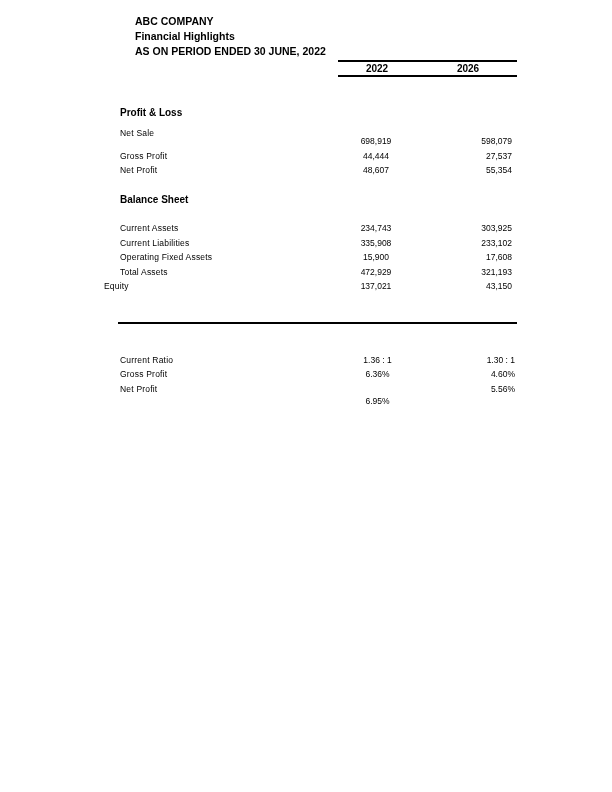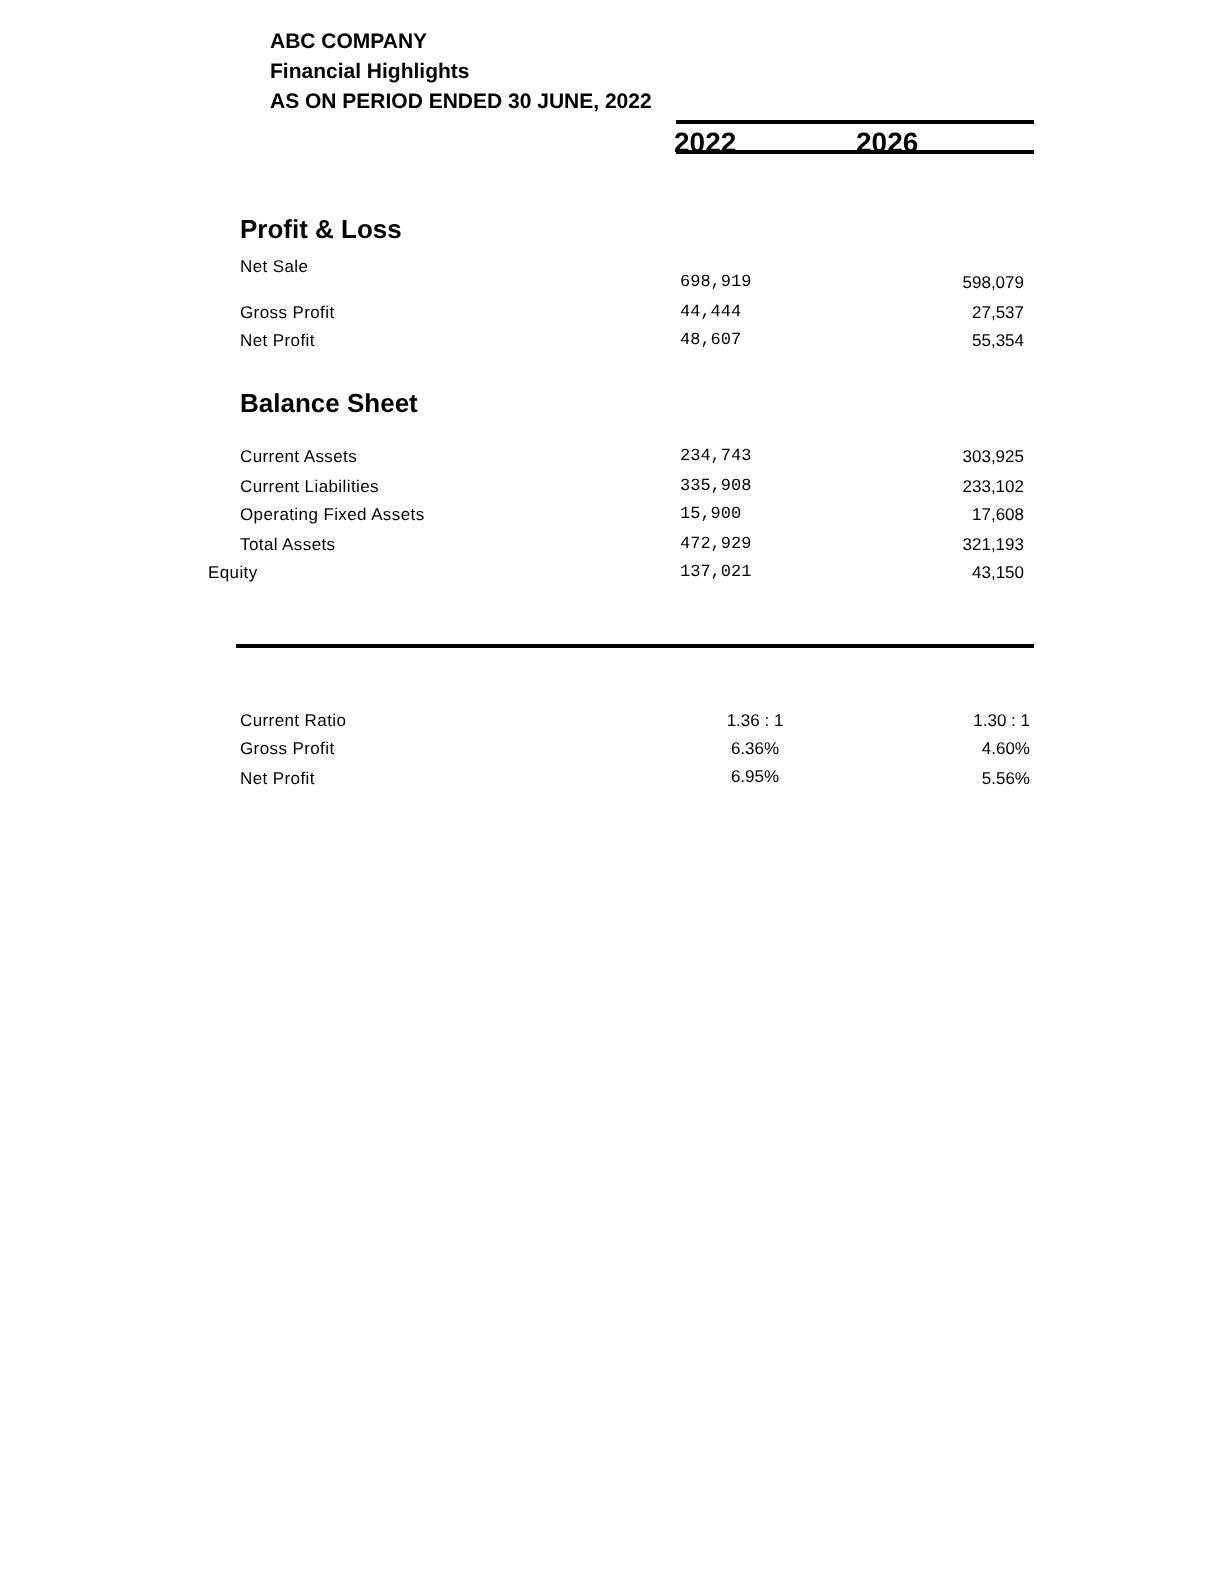--- a/index.html
+++ b/index.html
@@ -1,24 +1,24 @@
 <!DOCTYPE html>
 <html><head>
 <meta charset="utf-8">
 <style>
   html, body { margin: 0; padding: 0; background: #ffffff; }
   body { width: 612px; height: 792px; position: relative; overflow: hidden;
          font-family: "Liberation Sans", sans-serif; color: #000; }
   .abs { position: absolute; }
   .title { left: 120px; font-size: 10.5px; font-weight: bold; white-space: nowrap; margin-left: 15px; }
   .hdr-line { left: 338px; width: 179px; background: #000; }
-  .yr { font-size: 14px; font-weight: bold; width: 80px; text-align: left; }
-  .sec { left: 120px; font-size: 13px; font-weight: bold; }
+  .yr { font-size: 10px; font-weight: bold; width: 80px; text-align: center; }
+  .sec { left: 120px; font-size: 10px; font-weight: bold; }
   .lbl { left: 120px; font-size: 8.5px; white-space: nowrap; letter-spacing: 0.2px; }
-  .v1 { left: 340px; width: 72px; text-align: left; font-size: 8.5px; font-family: Liberation Mono, monospace; }
+  .v1 { left: 340px; width: 72px; text-align: center; font-size: 8.5px; }
   .v2 { left: 440px; width: 72px; text-align: right; font-size: 8.5px; }
   .v1r { left: 340px; width: 75px; text-align: center; font-size: 8.5px; }
   .v2r { left: 440px; width: 75px; text-align: right; font-size: 8.5px; }
   .divider { left: 118px; width: 399px; height: 2px; background: #000; top: 322px; }
 </style>
 </head>
 <body>
 
 <div>
   <div class="abs title" style="top:15px">ABC COMPANY</div>
@@ -78,15 +78,15 @@
 <div>
   <div class="abs lbl" style="top:355px">Current Ratio</div>
   <div class="abs v1r" style="top:355px">1.36 : 1</div>
   <div class="abs v2r" style="top:355px">1.30 : 1</div>
 
   <div class="abs lbl" style="top:369px">Gross Profit</div>
   <div class="abs v1r" style="top:369px">6.36%</div>
   <div class="abs v2r" style="top:369px">4.60%</div>
 
   <div class="abs lbl" style="top:384px">Net Profit</div>
-  <div class="abs v1r" style="top:383px">6.95%</div>
+  <div class="abs v1r" style="top:396px">6.95%</div>
   <div class="abs v2r" style="top:384px">5.56%</div>
 </div>
 
 </body></html>

